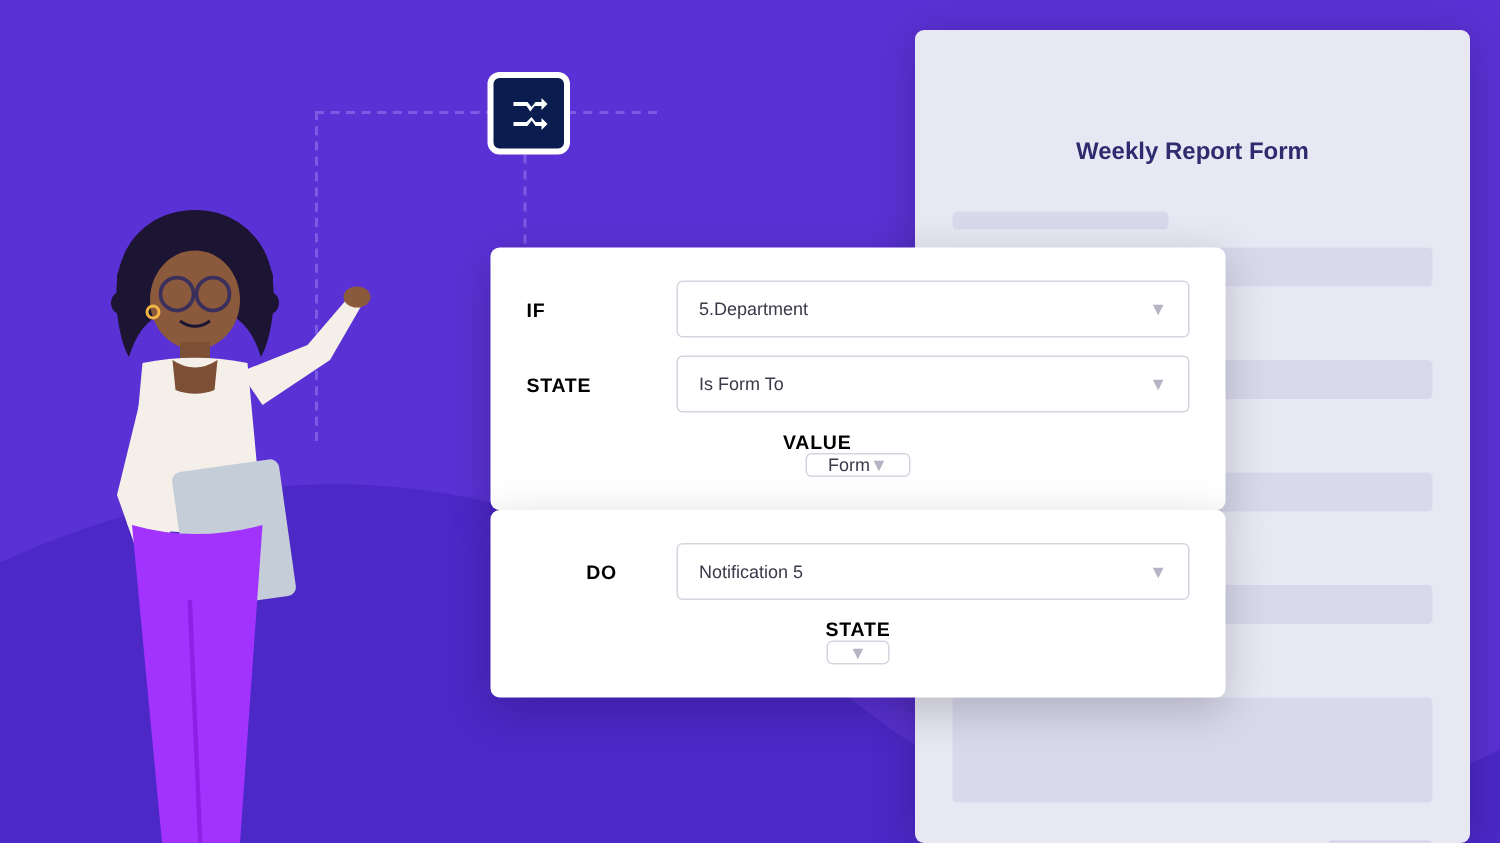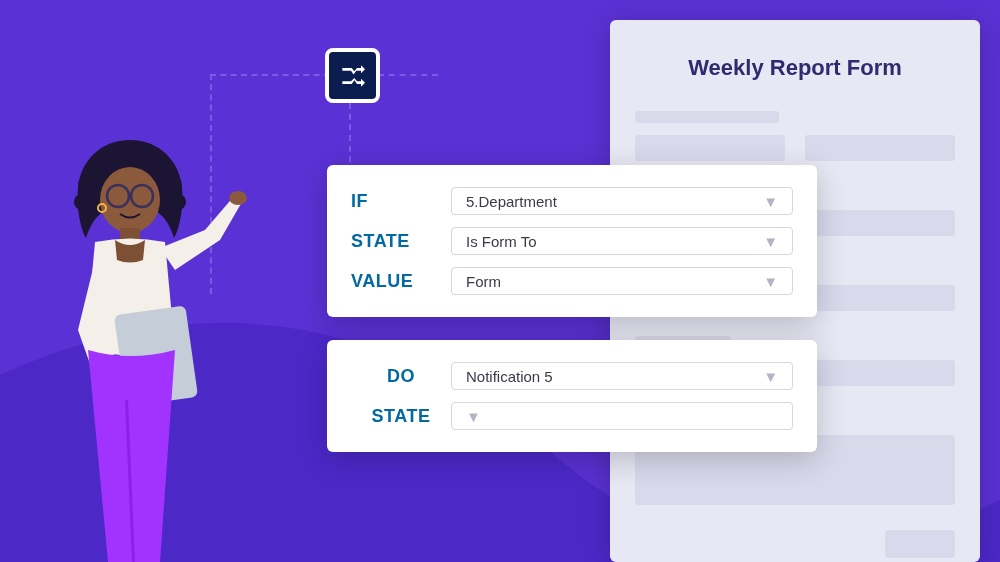--- a/index.html
+++ b/index.html
@@ -15,37 +15,37 @@
     .icon-box { position: absolute; left: 325px; top: 48px; width: 55px; height: 55px; background: #0b1d4f; border-radius: 8px; display: flex; align-items: center; justify-content: center; border: 4px solid #fff; z-index: 4; }
 
     
     .dashed-vert { position: absolute; left: 349px; top: 103px; width: 2px; height: 70px; border-left: 2px dashed #7d5ae3; z-index: 2; }
     .dashed-horiz { position: absolute; left: 210px; top: 74px; width: 120px; height: 2px; border-top: 2px dashed #7d5ae3; z-index: 2; }
     .dashed-vert2 { position: absolute; left: 210px; top: 74px; width: 2px; height: 220px; border-left: 2px dashed #7d5ae3; z-index: 2; }
     .dashed-horiz2 { position: absolute; left: 378px; top: 74px; width: 60px; height: 2px; border-top: 2px dashed #7d5ae3; z-index: 2; }
 
     
     .form-panel { position: absolute; right: 20px; top: 20px; width: 370px; height: 542px; background: #e8e8f5; border-radius: 6px; padding: 35px 25px; z-index: 2; box-shadow: 0 5px 30px rgba(0,0,0,0.2); }
-    .form-title { text-align: center; color: #2e2b6e; font-size: 22px; font-weight: 600; margin-bottom: 30px; }
+    .form-title { text-align: center; color: #2e2b6e; font-size: 16px; font-weight: 600; margin-bottom: 30px; margin-top: 38px; }
     .form-ph { background: #d9d9ec; border-radius: 3px; margin-bottom: 12px; }
     .ph-label { width: 45%; height: 12px; }
     .ph-input { width: 100%; height: 26px; margin-bottom: 25px; }
     .ph-row { display: flex; gap: 20px; }
     .ph-row .col { flex: 1; }
     .ph-small-label { width: 30%; height: 12px; }
     .ph-textarea { height: 70px; }
 
     
     .card { position: absolute; background: #fff; border-radius: 6px; padding: 22px 24px; z-index: 5; box-shadow: 0 8px 30px rgba(0,0,0,0.2); width: 490px; }
     .card-if { left: 327px; top: 165px; }
     .card-do { left: 327px; top: 340px; text-align: center; }
     .row { display: flex; align-items: center; margin-bottom: 12px; }
-    .row:last-child { margin-bottom: 0; }
-    .label { width: 100px; color: #0369a1; font-size: 18px; font-weight: 600; letter-spacing: 0.5px; }
-    .select { flex: 1; border: 1px solid #d5d5e0; border-radius: 4px; height: 28px; display: flex; align-items: center; justify-content: space-between; padding: 0 14px; color: #3a3a4a; font-size: 15px; cursor: pointer; }
+    .row:last-child { margin-bottom: 0; flex-direction: column; }
+    .label { width: 100px; color: #000000; font-size: 13px; font-weight: 600; letter-spacing: 0.5px; }
+    .select { flex: 1; border: 1px solid #d5d5e0; border-radius: 4px; height: 38px; display: flex; align-items: center; justify-content: space-between; padding: 0 14px; color: #3a3a4a; font-size: 12px; cursor: pointer; }
     .chev { color: #b5b4c5; }
   </style>
 </head>
 <body>
 
 <svg class="bg-curve" viewBox="0 0 1000 562" preserveAspectRatio="none">
   <path d="M -50 562 L -50 400 Q 280 220 560 460 Q 750 620 1000 500 L 1000 562 Z" fill="#4c28c7"></path>
 </svg>
 
 <div class="dashed-horiz"></div>

